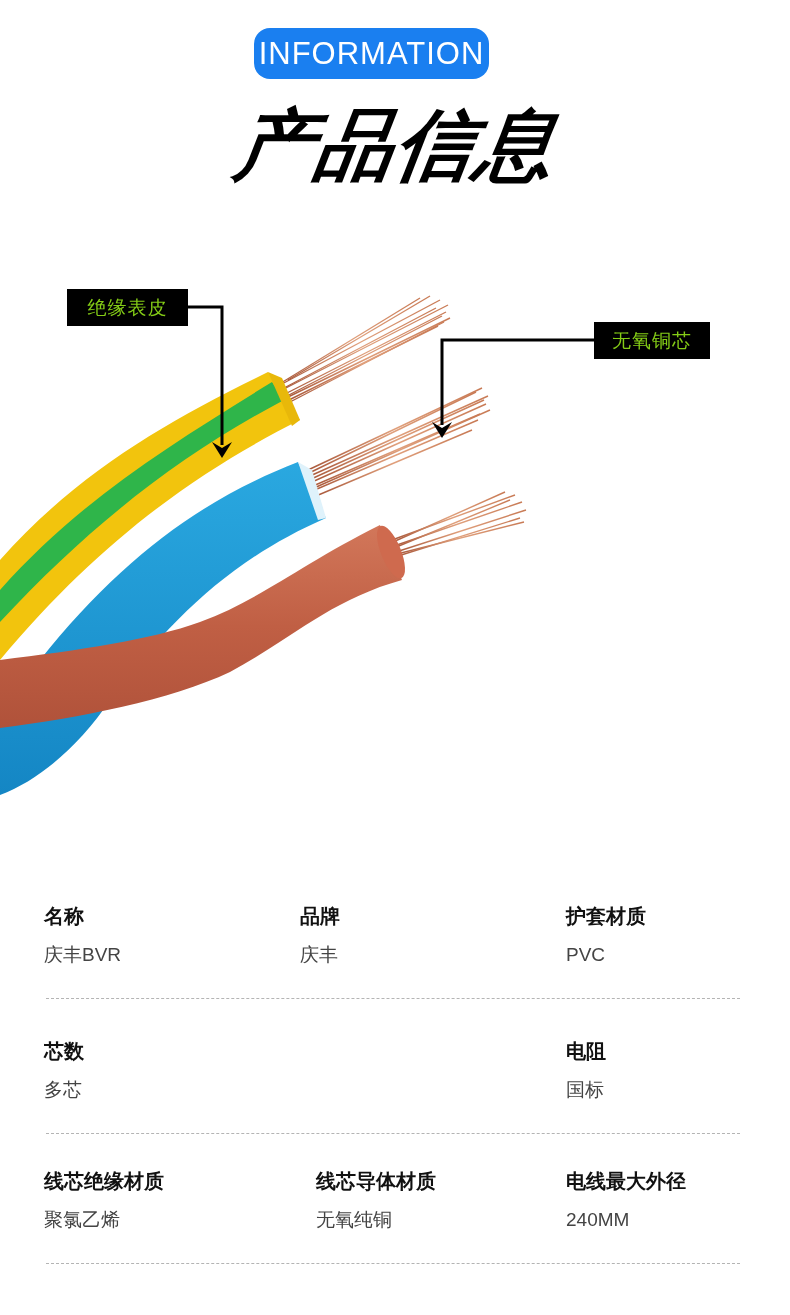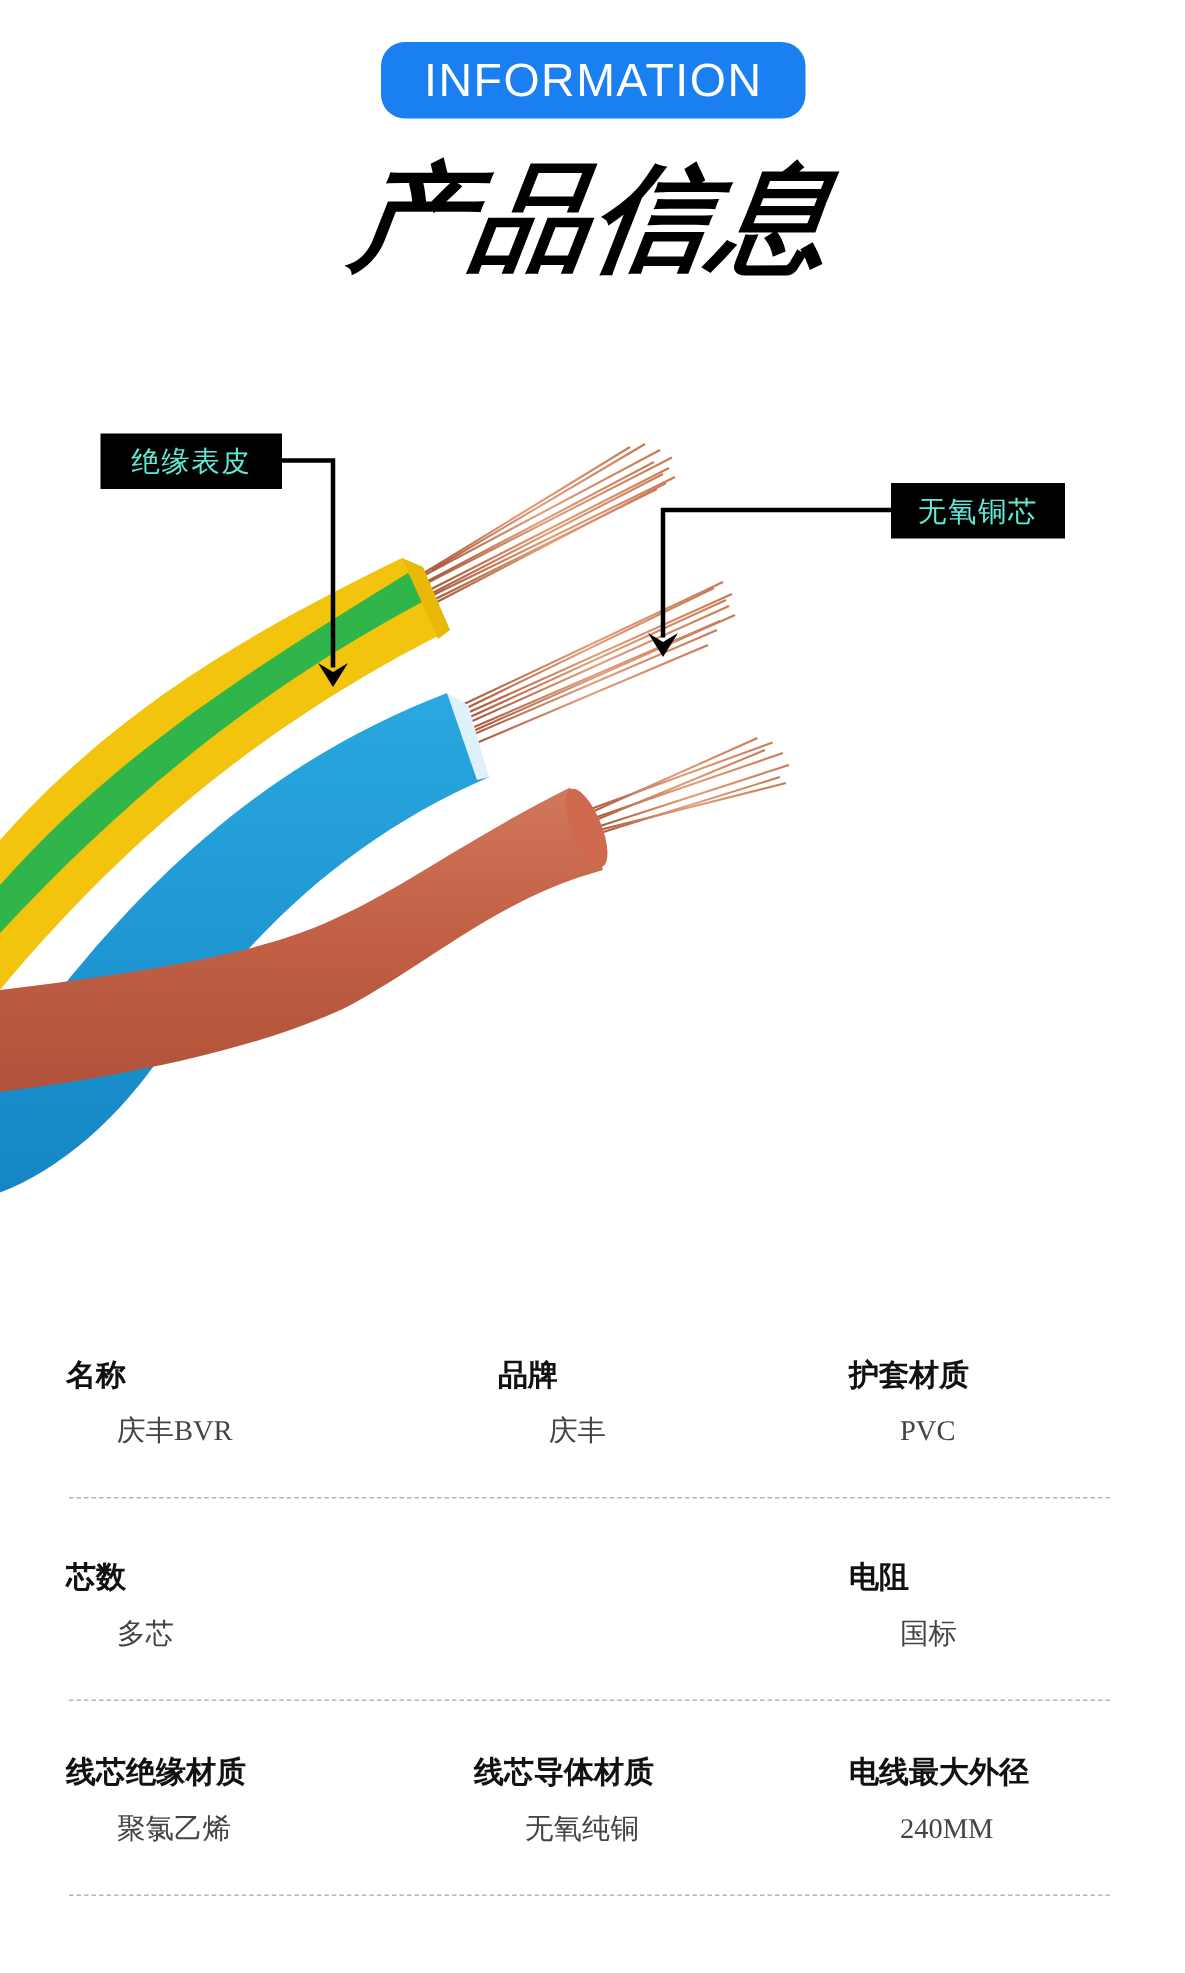--- a/index.html
+++ b/index.html
@@ -1,48 +1,48 @@
 <!DOCTYPE html>
 <html><head>
 <meta charset="utf-8">
 <style>
   * { margin: 0; padding: 0; box-sizing: border-box; }
   html, body { width: 790px; height: 1315px; background: #ffffff; overflow: hidden; }
   body { position: relative; font-family: "DejaVu Sans", "Liberation Sans", sans-serif; color: #111; }
 
   .pill {
-    position: absolute; left: 254px; top: 28px; width: 283px; height: 51px;
+    position: absolute; left: 254px; top: 28px; width: 235px; height: 51px;
     background: #1a7ff0; border-radius: 16px;
     display: flex; align-items: center; justify-content: center;
     color: #fff; font-family: "Liberation Sans", sans-serif; font-size: 31px; letter-spacing: 1px;
   }
   .big-title {
     position: absolute; left: 226px; top: 98px; width: 340px; height: 96px;
     display: flex; align-items: center; justify-content: center;
     font-size: 78px; font-weight: 900; font-style: italic; color: #000;
     letter-spacing: 2px; transform: skewX(-8deg);
     font-family: "DejaVu Sans", sans-serif;
   }
 
   .hero { position: absolute; left: 0; top: 230px; width: 790px; height: 620px; }
   .hero svg { position: absolute; left: 0; top: 0; }
 
   .callout {
-    position: absolute; background: #000; color: #5eead4;
+    position: absolute; background: #000; color: #84cc16;
     font-size: 19px; display: flex; align-items: center; justify-content: center;
     font-family: "DejaVu Sans", sans-serif; letter-spacing: 1px;
   }
   .callout.c1 { left: 67px; top: 289px; width: 121px; height: 37px; }
   .callout.c2 { left: 594px; top: 322px; width: 116px; height: 37px; }
 
   .specs { position: absolute; left: 0; top: 880px; width: 790px; }
   .spec-row { position: absolute; left: 0; width: 790px; height: 135px; }
   .spec-cell { position: absolute; top: 0; }
   .spec-label { font-size: 20px; font-weight: bold; color: #111; white-space: nowrap; line-height: 36px; font-family: "DejaVu Sans", sans-serif; }
-  .spec-value { font-size: 19px; color: #444; margin-top: 8px; white-space: nowrap; line-height: 26px; font-family: Liberation Serif, serif; margin-left: 34px; }
+  .spec-value { font-size: 19px; color: #444; margin-top: 8px; white-space: nowrap; line-height: 26px; font-family: Liberation Sans, sans-serif; }
   .divider { position: absolute; left: 46px; width: 694px; height: 0; border-top: 1.5px dashed #b4b4b4; }
 </style>
 </head>
 <body>
 
 <div class="pill">
   <span>INFORMATION</span>
 </div>
 <div class="big-title">产品信息</div>
 
@@ -128,21 +128,21 @@
 <div class="callout c2">
   <span>无氧铜芯</span>
 </div>
 
 <div class="specs">
   <div class="spec-row" style="top:18px;">
     <div class="spec-cell" style="left:44px;">
       <div class="spec-label">名称</div>
       <div class="spec-value">庆丰BVR</div>
     </div>
-    <div class="spec-cell" style="left:332px;">
+    <div class="spec-cell" style="left:300px;">
       <div class="spec-label">品牌</div>
       <div class="spec-value">庆丰</div>
     </div>
     <div class="spec-cell" style="left:566px;">
       <div class="spec-label">护套材质</div>
       <div class="spec-value">PVC</div>
     </div>
   </div>
   <div class="divider" style="top:118px;"></div>
 

